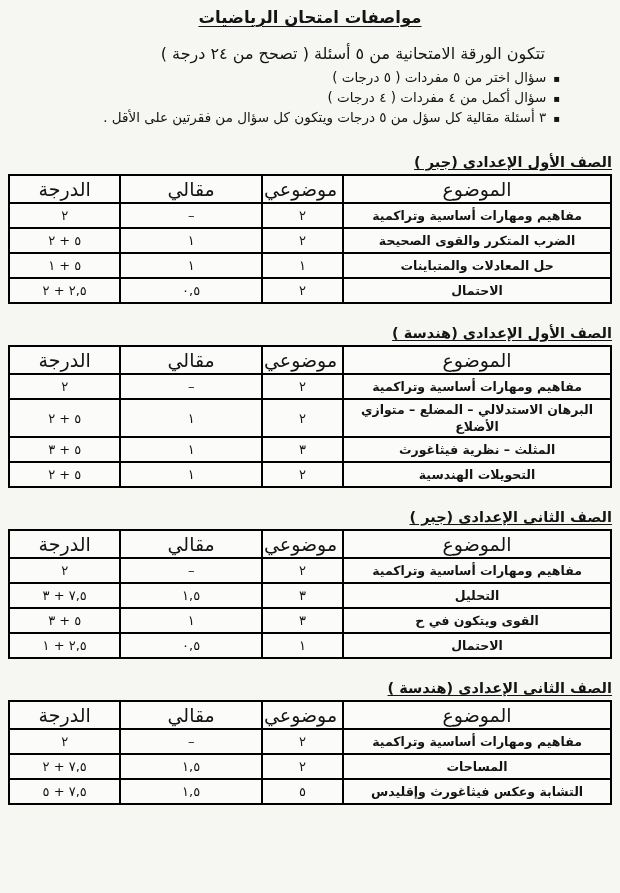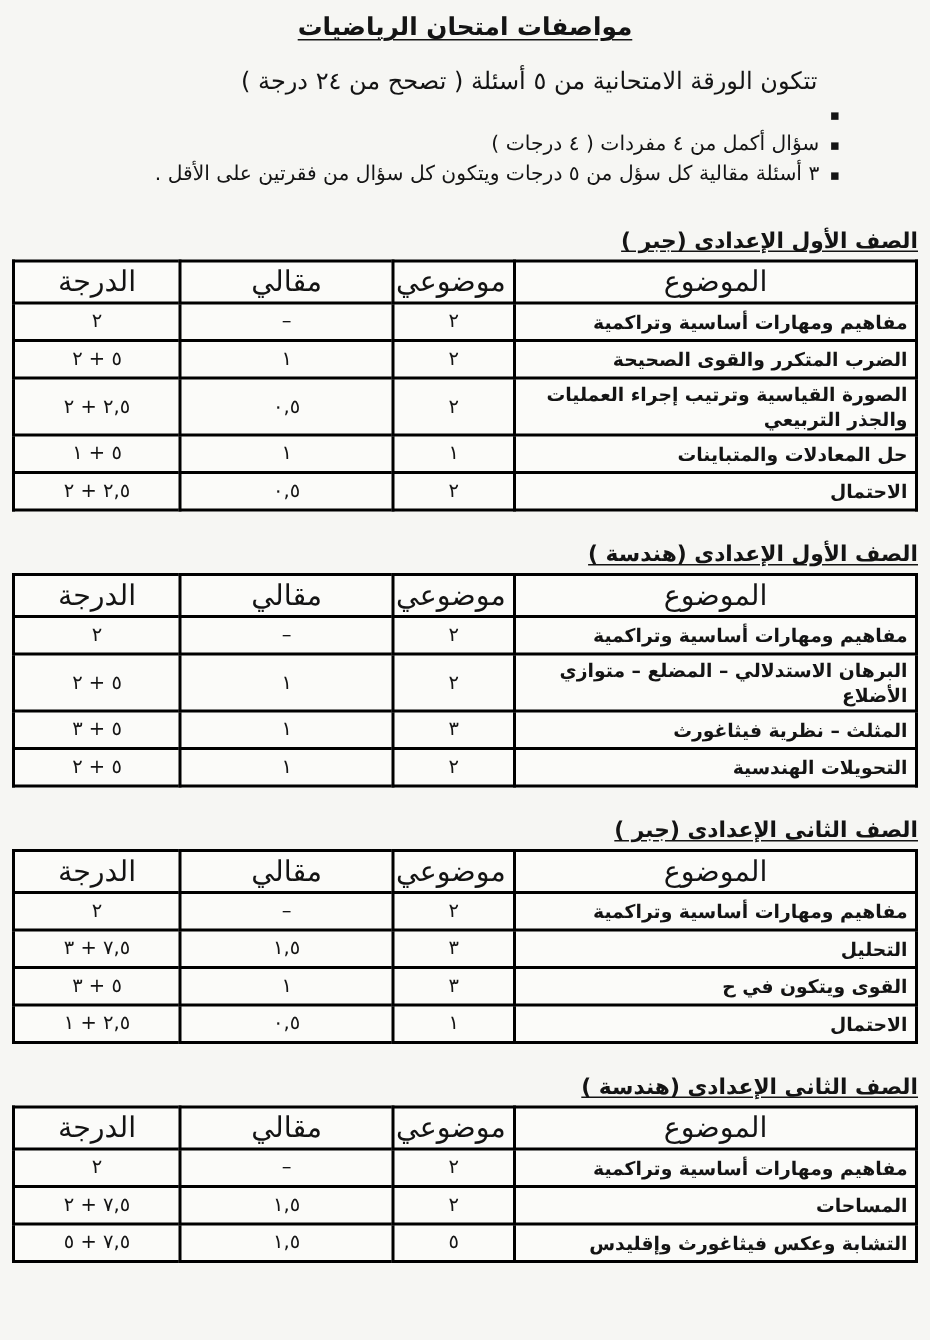--- a/index.html
+++ b/index.html
@@ -73,41 +73,42 @@
     vertical-align: middle;
     font-size: 13px;
   }
   .spec-table th {
     font-weight: normal;
     font-size: 19px;
     height: 24px;
   }
   .spec-table td { height: 21px; }
   .spec-table td.topic {
-    text-align: right;
+    text-align: center;
     font-weight: bold;
     font-size: 12.5px;
     line-height: 17px;
   }
   .spec-table td.num { direction: ltr; }
 </style>
 </head>
 <body>
 
 <div class="page">
 
   <div class="doc-header">
     <div class="title-line">مواصفات امتحان الرياضيات</div>
   </div>
 
   <div class="intro">
     <div class="lead">تتكون الورقة الامتحانية من ٥ أسئلة ( تصحح من ٢٤ درجة )</div>
     <div class="bullets">
         <div class="bullet-item">
           <span class="bullet-marker">▪</span>
+          <span class="bullet-text">سؤال اختر من ٥ مفردات ( ٥ درجات )</span>
         </div>
         <div class="bullet-item">
           <span class="bullet-marker">▪</span>
           <span class="bullet-text">سؤال أكمل من ٤ مفردات ( ٤ درجات )</span>
         </div>
         <div class="bullet-item">
           <span class="bullet-marker">▪</span>
           <span class="bullet-text">٣ أسئلة مقالية كل سؤل من ٥ درجات ويتكون كل سؤال من فقرتين على الأقل .</span>
         </div>
       </div>
@@ -138,26 +139,20 @@
               <td class="num" dir="ltr">–</td>
               <td class="num" dir="ltr">٢</td>
             </tr>
             <tr>
               <td class="topic">الضرب المتكرر والقوى الصحيحة</td>
               <td class="num" dir="ltr">٢</td>
               <td class="num" dir="ltr">١</td>
               <td class="num" dir="ltr">٥ + ٢</td>
             </tr>
             <tr>
-              <td class="topic">الصورة القياسية وترتيب إجراء العمليات والجذر التربيعي</td>
-              <td class="num" dir="ltr">٢</td>
-              <td class="num" dir="ltr">٠,٥</td>
-              <td class="num" dir="ltr">٢,٥ + ٢</td>
-            </tr>
-            <tr>
               <td class="topic">حل المعادلات والمتباينات</td>
               <td class="num" dir="ltr">١</td>
               <td class="num" dir="ltr">١</td>
               <td class="num" dir="ltr">٥ + ١</td>
             </tr>
             <tr>
               <td class="topic">الاحتمال</td>
               <td class="num" dir="ltr">٢</td>
               <td class="num" dir="ltr">٠,٥</td>
               <td class="num" dir="ltr">٢,٥ + ٢</td>

